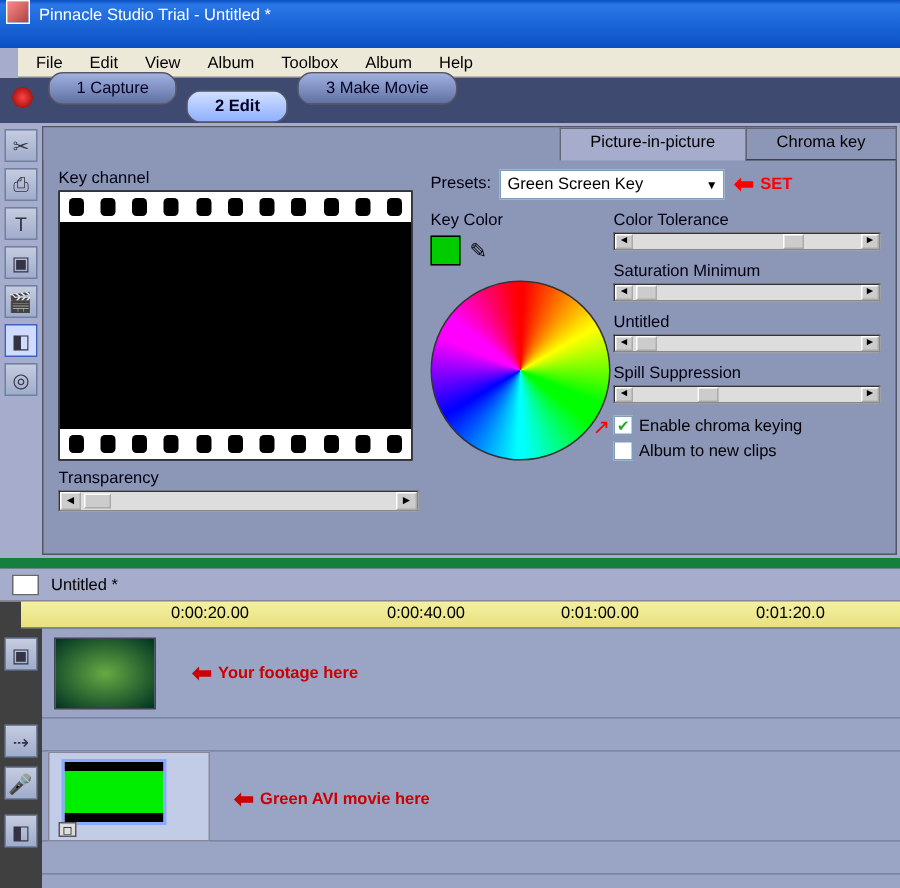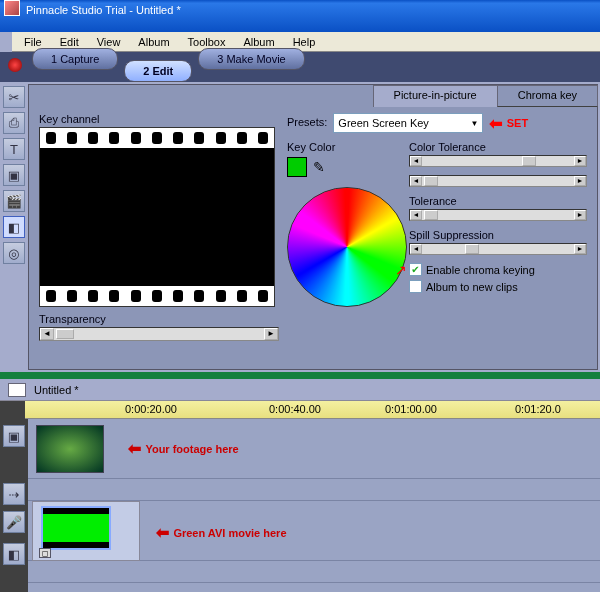--- a/index.html
+++ b/index.html
@@ -49,21 +49,21 @@
 .slider-group { margin-bottom: 8px; }
 .slider-track { height: 12px; background: #ddd; border: 1px inset #888; position: relative; display: flex; align-items: center; margin-top: 2px; }
 .slider-track .arrow { width: 12px; height: 10px; background: #ccc; border: 1px outset #fff; font-size: 7px; text-align: center; cursor: pointer; }
 .slider-track .thumb { width: 14px; height: 10px; background: #ccc; border: 1px outset #fff; position: absolute; cursor: pointer; }
 .chk-row { display: flex; align-items: center; gap: 4px; margin-top: 4px; position: relative; }
 .chk { width: 13px; height: 13px; background: #fff; border: 1px solid #7b9ebd; display: flex; align-items: center; justify-content: center; font-size: 10px; color: #2a2; cursor: pointer; }
 .red-arrow-small { position: absolute; left: -14px; color: #f00; font-size: 14px; }
 .timeline-area { border-top: 7px solid #15803d; background: #404040; }
 .tl-header { height: 22px; background: #a5accc; display: flex; align-items: center; padding: 0 8px; gap: 8px; border-bottom: 1px solid #889; }
 .tl-tab-icon { width: 18px; height: 14px; border: 1px solid #667; background: #fff; cursor: pointer; }
-.ruler { height: 18px; background: linear-gradient(to bottom, #f4f0a0, #e8e080); border-bottom: 1px solid #888; position: relative; margin-left: 25px; font-size: 10px; }
+.ruler { height: 18px; background: linear-gradient(to bottom, #f4f0a0, #e8e080); border-bottom: 1px solid #888; position: relative; margin-left: 14px; font-size: 10px; }
 .ruler span { position: absolute; top: 2px; }
 .tracks { display: flex; }
 .tl-tools { width: 28px; display: flex; flex-direction: column; gap: 6px; padding-top: 6px; align-items: center; }
 .track-rows { flex: 1; }
 .track { height: 60px; background: #9aa4c4; border-bottom: 1px solid #7a84a4; position: relative; padding: 4px; }
 .track.thin { height: 22px; }
 .clip { position: absolute; left: 8px; top: 6px; height: 48px; border: 1px solid #445; }
 .clip1 { width: 68px; background: radial-gradient(ellipse, #6a4, #032); }
 .clip2 { width: 70px; height: 44px; top: 4px; background: linear-gradient(to bottom, #000 15%, #0e0 15% 85%, #000 85%); border: 2px solid #8af; }
 .clip2-wrap { position: absolute; left: 4px; top: 0; width: 108px; height: 60px; background: #c3cce6; border: 1px solid #889; }
@@ -183,29 +183,30 @@
             <div class="slider-group">
               <div class="label">Color Tolerance</div>
               <div class="slider-track">
                   <div class="arrow">◄</div>
                   <div class="thumb" style="left:112px"></div>
                   <div style="flex:1"></div>
                   <div class="arrow">►</div>
                 </div>
             </div>
             <div class="slider-group">
+              <div class="label">Saturation Minimum</div>
               <div class="slider-track">
                   <div class="arrow">◄</div>
                   <div class="thumb" style="left:14px"></div>
                   <div style="flex:1"></div>
                   <div class="arrow">►</div>
                 </div>
             </div>
             <div class="slider-group">
-              <div class="label">Tolerance</div>
+              <div class="label">Untitled</div>
               <div class="slider-track">
                   <div class="arrow">◄</div>
                   <div class="thumb" style="left:14px"></div>
                   <div style="flex:1"></div>
                   <div class="arrow">►</div>
                 </div>
             </div>
             <div class="slider-group">
               <div class="label">Spill Suppression</div>
               <div class="slider-track">

